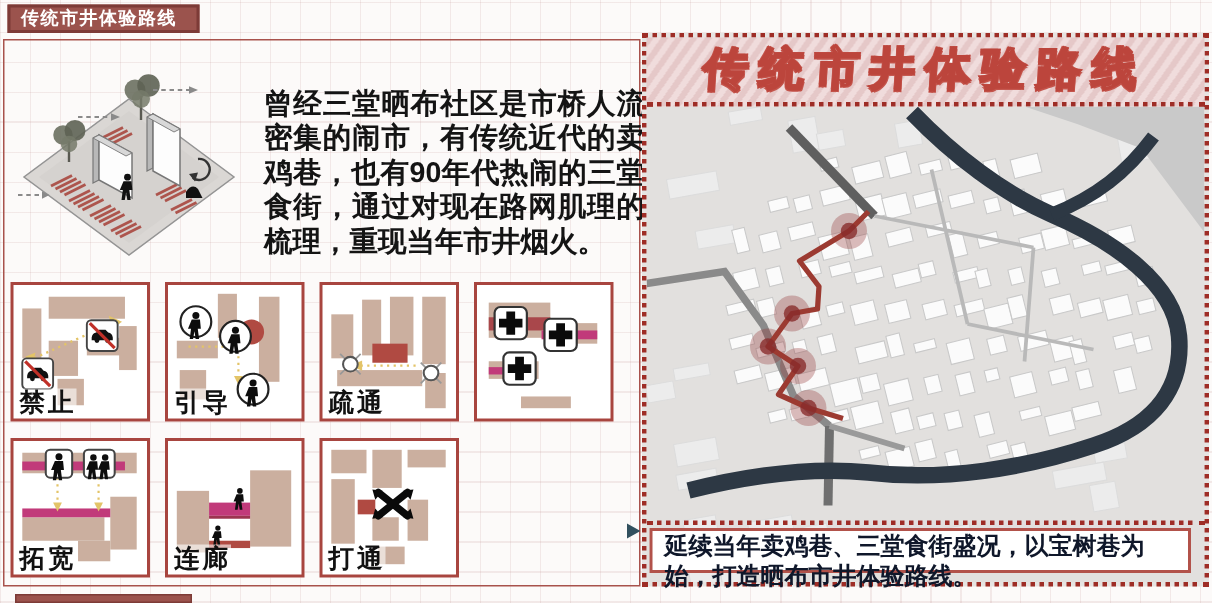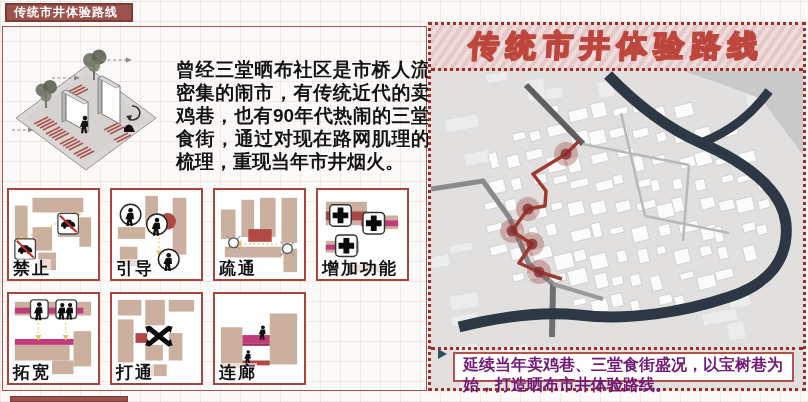--- a/index.html
+++ b/index.html
@@ -55,23 +55,22 @@
     text-shadow:1px 1px 0 #c4544b, -1px -1px 0 #c4544b, 1px -1px 0 #c4544b, -1px 1px 0 #c4544b;
   }
   .map-wrap{position:absolute;left:0;top:46px;right:0;bottom:0;overflow:hidden;}
   .dotted-rule{
     position:absolute;left:0;right:0;top:322px;height:0;
     border-top:3px dotted #9e2d26;
   }
   .caption{
     position:absolute;left:2px;right:9px;top:327px;height:30px;
     background:#fff;border:2px solid #b2524a;box-sizing:border-box;
-    font-size:16px;line-height:20px;font-weight:600;color:#701a75;
+    font-size:16px;line-height:20px;font-weight:600;color:#0f172a;
     padding:1px 8px 0 8px;
-    margin-left:20px;
   }
   .caption-arrow{
     position:absolute;left:-17px;top:-5px;width:0;height:0;
     border-top:5px solid transparent;border-bottom:5px solid transparent;
     border-left:9px solid #31505e;
   }
   .next-tab{
     position:absolute;left:10px;top:396px;width:118px;height:6px;
     background:#9b534d;border:1px solid #7d3b37;box-sizing:border-box;
   }
@@ -287,21 +286,20 @@
       <rect x="8" y="56" width="26" height="5" fill="#c13a7a"></rect>
       <g>
         <rect x="12" y="15" width="22" height="22" rx="4" fill="#fff" stroke="#333" stroke-width="1.5"></rect>
         <use href="#def-plus" transform="translate(23,26)" fill="#0a0a0a"></use>
         <rect x="46" y="23" width="22" height="22" rx="4" fill="#fff" stroke="#333" stroke-width="1.5"></rect>
         <use href="#def-plus" transform="translate(57,34)" fill="#0a0a0a"></use>
         <rect x="18" y="46" width="22" height="22" rx="4" fill="#fff" stroke="#333" stroke-width="1.5"></rect>
         <use href="#def-plus" transform="translate(29,57)" fill="#0a0a0a"></use>
       </g>
     </svg>
-    <span class="lbl">增加功能</span>
   </div>
 
   <div class="card">
     <svg width="88" height="88" viewBox="0 0 90 90">
       <g fill="#cbaf9f">
         <rect x="6" y="8" width="78" height="14"></rect>
           <rect x="6" y="52" width="56" height="16"></rect>
         <rect x="66" y="38" width="18" height="36"></rect>
           <rect x="44" y="68" width="22" height="14"></rect>
       </g>
@@ -318,20 +316,35 @@
         <use href="#def-person" transform="translate(54.5,17) scale(0.92)" fill="#0d0d0d"></use>
         <use href="#def-person" transform="translate(62.5,17) scale(0.92)" fill="#0d0d0d"></use>
       </g>
     </svg>
     <span class="lbl">拓宽</span>
   </div>
 
   <div class="card">
     <svg width="88" height="88" viewBox="0 0 90 90">
       <g fill="#cbaf9f">
+        <rect x="6" y="34" width="22" height="42"></rect>
+          <rect x="56" y="20" width="28" height="52"></rect>
+      </g>
+      <rect x="28" y="42" width="28" height="9" fill="#c13a7a"></rect>
+      <rect x="28" y="51" width="28" height="2" fill="#9c3550"></rect>
+      <rect x="28" y="68" width="28" height="5" fill="#b04a42"></rect>
+      <use href="#def-person" transform="translate(49,39) scale(0.8)" fill="#0d0d0d"></use>
+      <use href="#def-person" transform="translate(34,64) scale(0.75)" fill="#0d0d0d"></use>
+    </svg>
+    <span class="lbl">连廊</span>
+  </div>
+
+  <div class="card">
+    <svg width="88" height="88" viewBox="0 0 90 90">
+      <g fill="#cbaf9f">
         <rect x="6" y="6" width="24" height="16"></rect>
           <rect x="34" y="6" width="20" height="26"></rect>
         <rect x="58" y="6" width="26" height="12"></rect>
           <rect x="6" y="26" width="16" height="44"></rect>
         <rect x="58" y="40" width="14" height="28"></rect>
           <rect x="34" y="52" width="18" height="16"></rect>
         <rect x="38" y="72" width="18" height="12"></rect>
       </g>
       <rect x="24" y="40" width="12" height="10" fill="#b04a42"></rect>
       <g stroke="#0a0a0a" stroke-width="5" stroke-linecap="round">
@@ -339,35 +352,20 @@
           <line x1="58" y1="35" x2="38" y2="51"></line>
       </g>
       <g fill="#0a0a0a">
         <polygon points="34,33 41,34 36,40"></polygon>
           <polygon points="62,33 55,34 60,40"></polygon>
         <polygon points="34,53 41,52 36,46"></polygon>
           <polygon points="62,53 55,52 60,46"></polygon>
       </g>
     </svg>
     <span class="lbl">打通</span>
-  </div>
-
-  <div class="card">
-    <svg width="88" height="88" viewBox="0 0 90 90">
-      <g fill="#cbaf9f">
-        <rect x="6" y="34" width="22" height="42"></rect>
-          <rect x="56" y="20" width="28" height="52"></rect>
-      </g>
-      <rect x="28" y="42" width="28" height="9" fill="#c13a7a"></rect>
-      <rect x="28" y="51" width="28" height="2" fill="#9c3550"></rect>
-      <rect x="28" y="68" width="28" height="5" fill="#b04a42"></rect>
-      <use href="#def-person" transform="translate(49,39) scale(0.8)" fill="#0d0d0d"></use>
-      <use href="#def-person" transform="translate(34,64) scale(0.75)" fill="#0d0d0d"></use>
-    </svg>
-    <span class="lbl">连廊</span>
   </div>
 </div>
 
 <div class="panel">
   <div class="panel-title">
     <span class="t">传统市井体验路线</span>
   </div>
 
   <div class="map-wrap">
     <svg id="map" width="372" height="320" viewBox="0 0 372 320">

